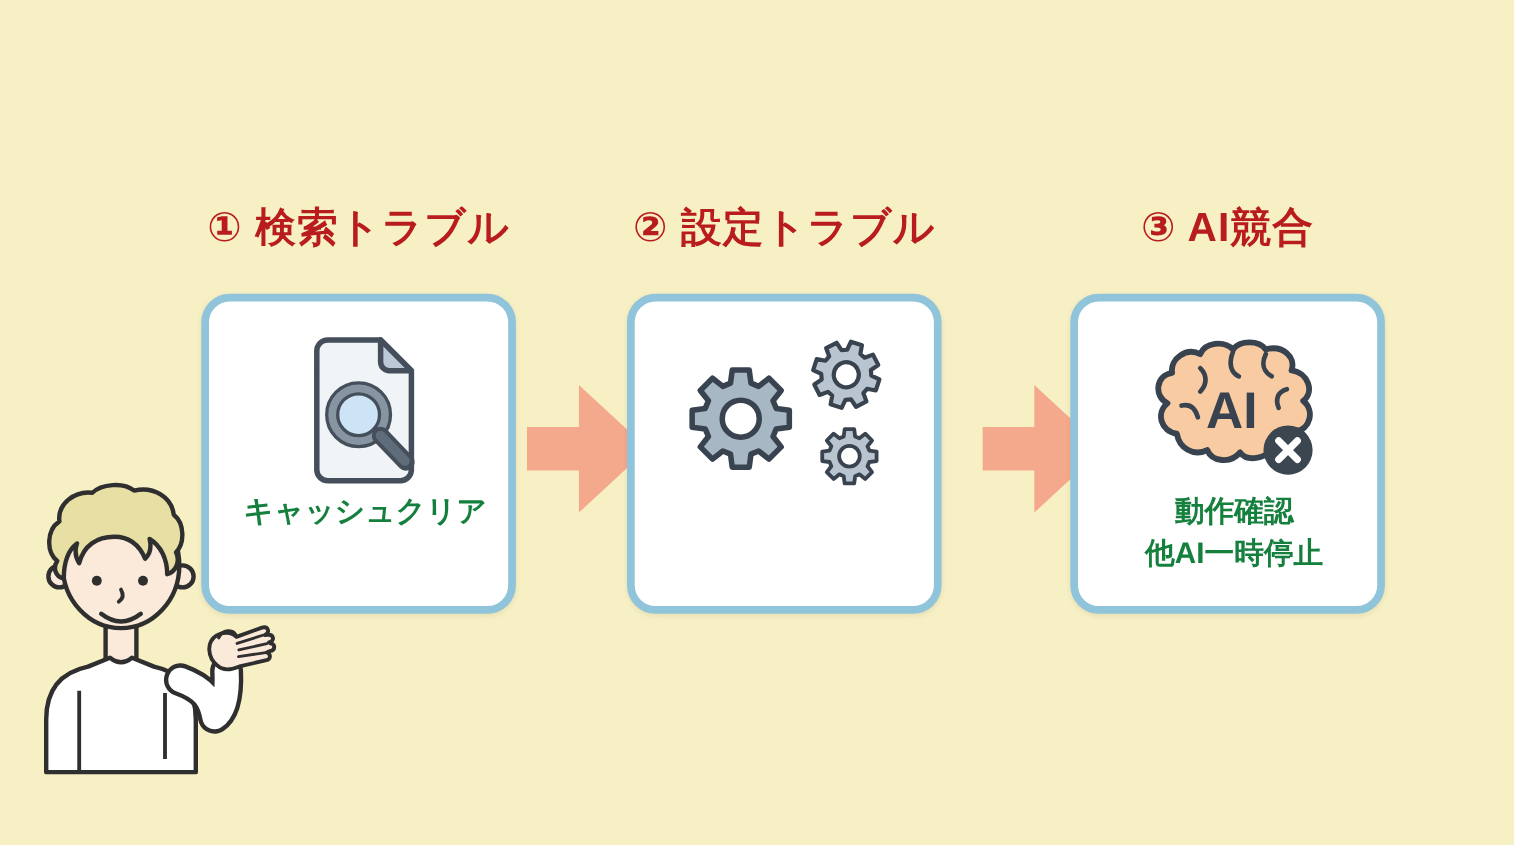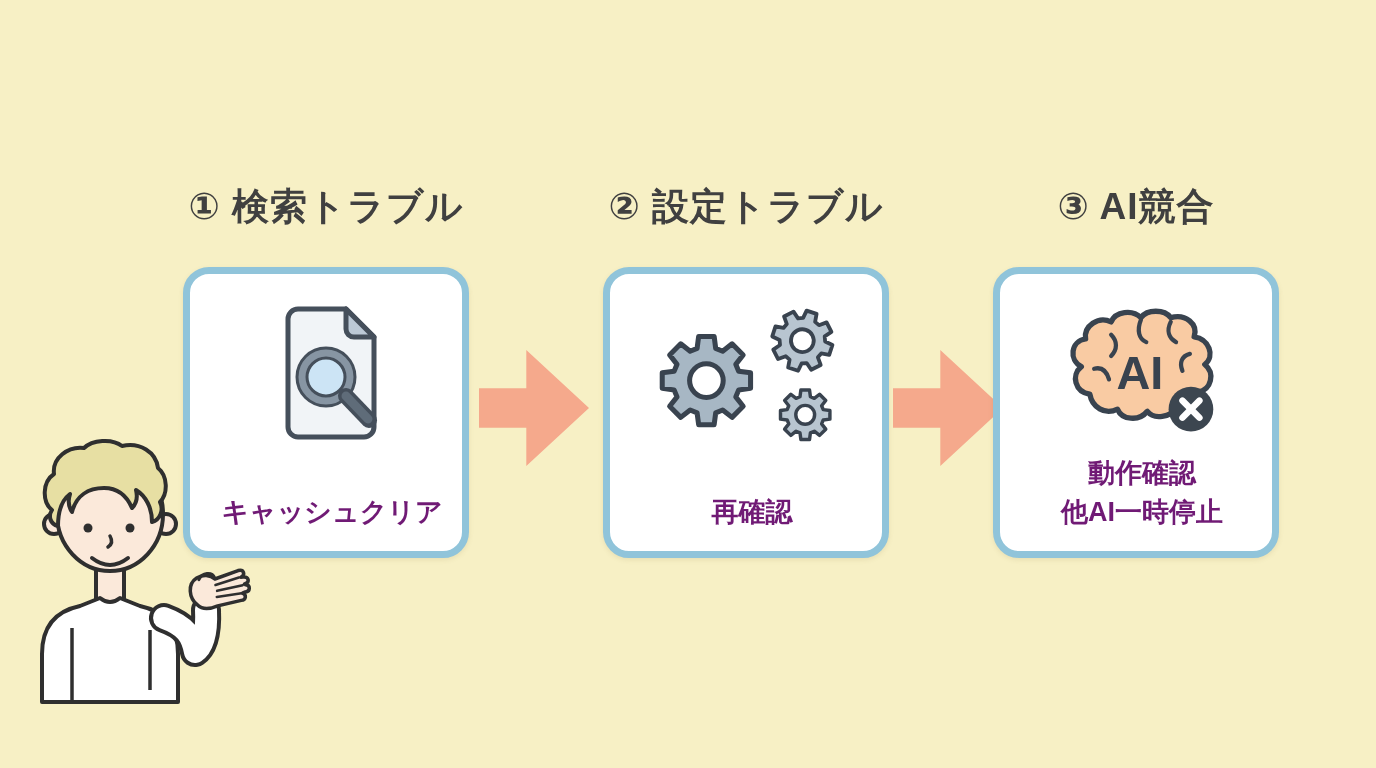--- a/index.html
+++ b/index.html
@@ -13,55 +13,54 @@
     position: relative;
     width: 1376px; height: 768px;
     background: #F7F0C5;
   }
   .step {
     position: absolute;
     top: 184px;
     width: 286px;
   }
   .step-1 { left: 183px; }
-  .step-2 { left: 603px; }
-  .step-3 { left: 993px; }
+  .step-2 { left: 570px; }
+  .step-3 { left: 973px; }
   .step-heading {
     margin: 0 0 37px 0;
     height: 46px;
     line-height: 46px;
     text-align: center;
     font-size: 37px;
     font-weight: 900;
     letter-spacing: 1px;
-    color: #404040;
+    color: #b91c1c;
     white-space: nowrap;
   }
   .card {
     box-sizing: border-box;
     height: 291px;
     background: #FFFFFF;
     border: 7px solid #90C4DA;
     border-radius: 26px;
     box-shadow: 0 2px 5px rgba(120,110,60,0.12);
     display: flex;
     flex-direction: column;
     align-items: center;
-    justify-content: space-between;
     padding: 26px 8px 20px 20px;
   }
   .icon-wrap {
     height: 146px;
     display: flex;
     align-items: center;
     justify-content: center;
   }
   .card-text {
     text-align: center;
-    color: #701a75;
+    color: #15803d;
     font-weight: 800;
     font-size: 27px;
     line-height: 1.42;
   }
   .card-line { margin: 0; }
   .arrow {
     position: absolute;
     top: 350px;
     width: 110px;
     height: 116px;
@@ -121,21 +120,20 @@
             <use href="#gear8" fill="#B8C5D0" stroke="#39434F" stroke-width="5" stroke-linejoin="round"></use>
             <circle r="15" fill="#FFFFFF" stroke="#39434F" stroke-width="5"></circle>
           </g>
           <g transform="translate(166,124) scale(0.66)">
             <use href="#gear8" fill="#B8C5D0" stroke="#39434F" stroke-width="5.5" stroke-linejoin="round"></use>
             <circle r="15" fill="#FFFFFF" stroke="#39434F" stroke-width="5.5"></circle>
           </g>
         </svg>
       </div>
       <div class="card-text">
-        <p class="card-line">再確認</p>
       </div>
     </div>
   </section>
 
   <div class="arrow arrow-2"></div>
 
   <section class="step step-3">
     <h2 class="step-heading">③ AI競合</h2>
     <div class="card">
       <div class="icon-wrap">

